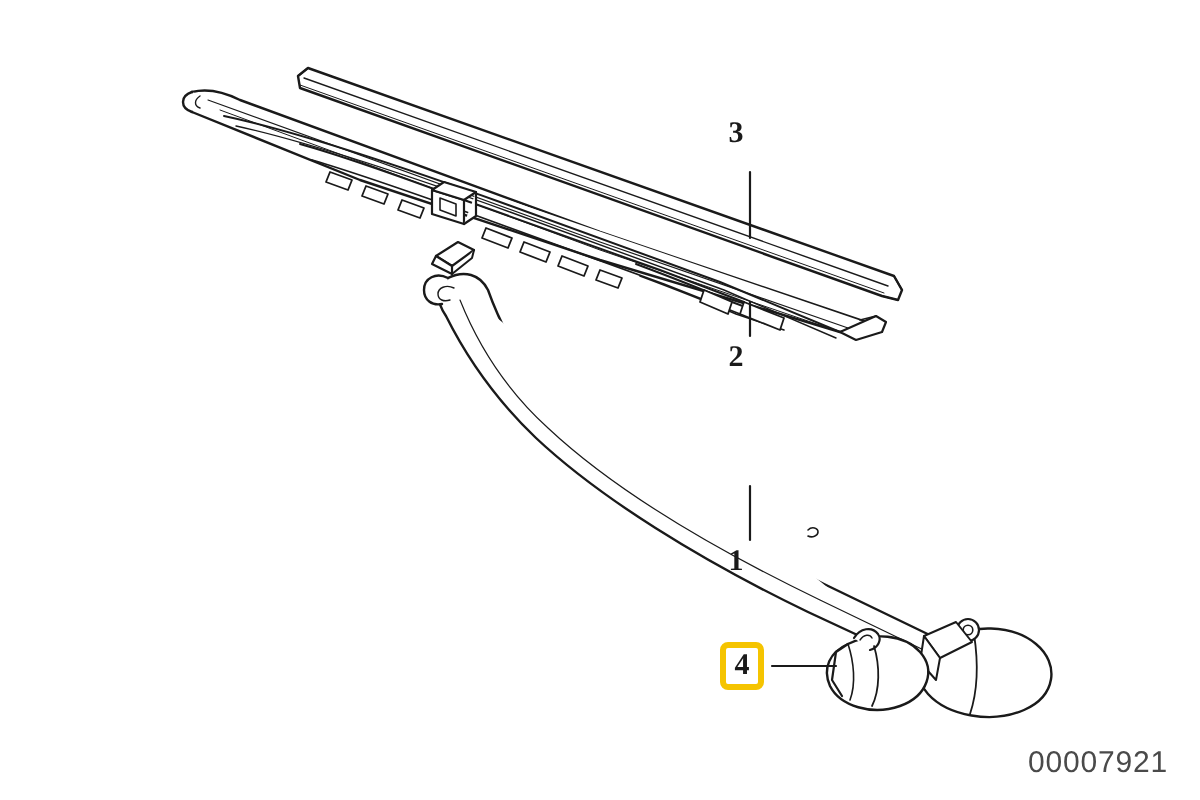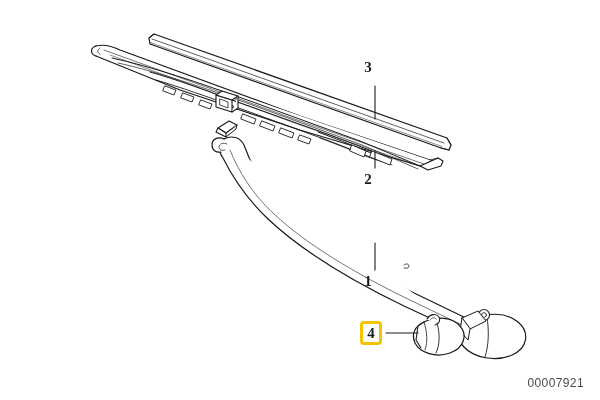--- a/index.html
+++ b/index.html
@@ -45,21 +45,21 @@
     align-items: center;
     justify-content: center;
     background: #ffffff;
     font-size: 15px;
   }
   #part-number {
     position: absolute;
     right: 16px;
     bottom: 10px;
     font-family: "Liberation Sans", sans-serif;
-    font-size: 12px;
+    font-size: 15px;
     letter-spacing: 0.4px;
     color: #4a4a4a;
     user-select: none;
   }
 </style>
 </head>
 <body>
 
 <div id="page">
 

